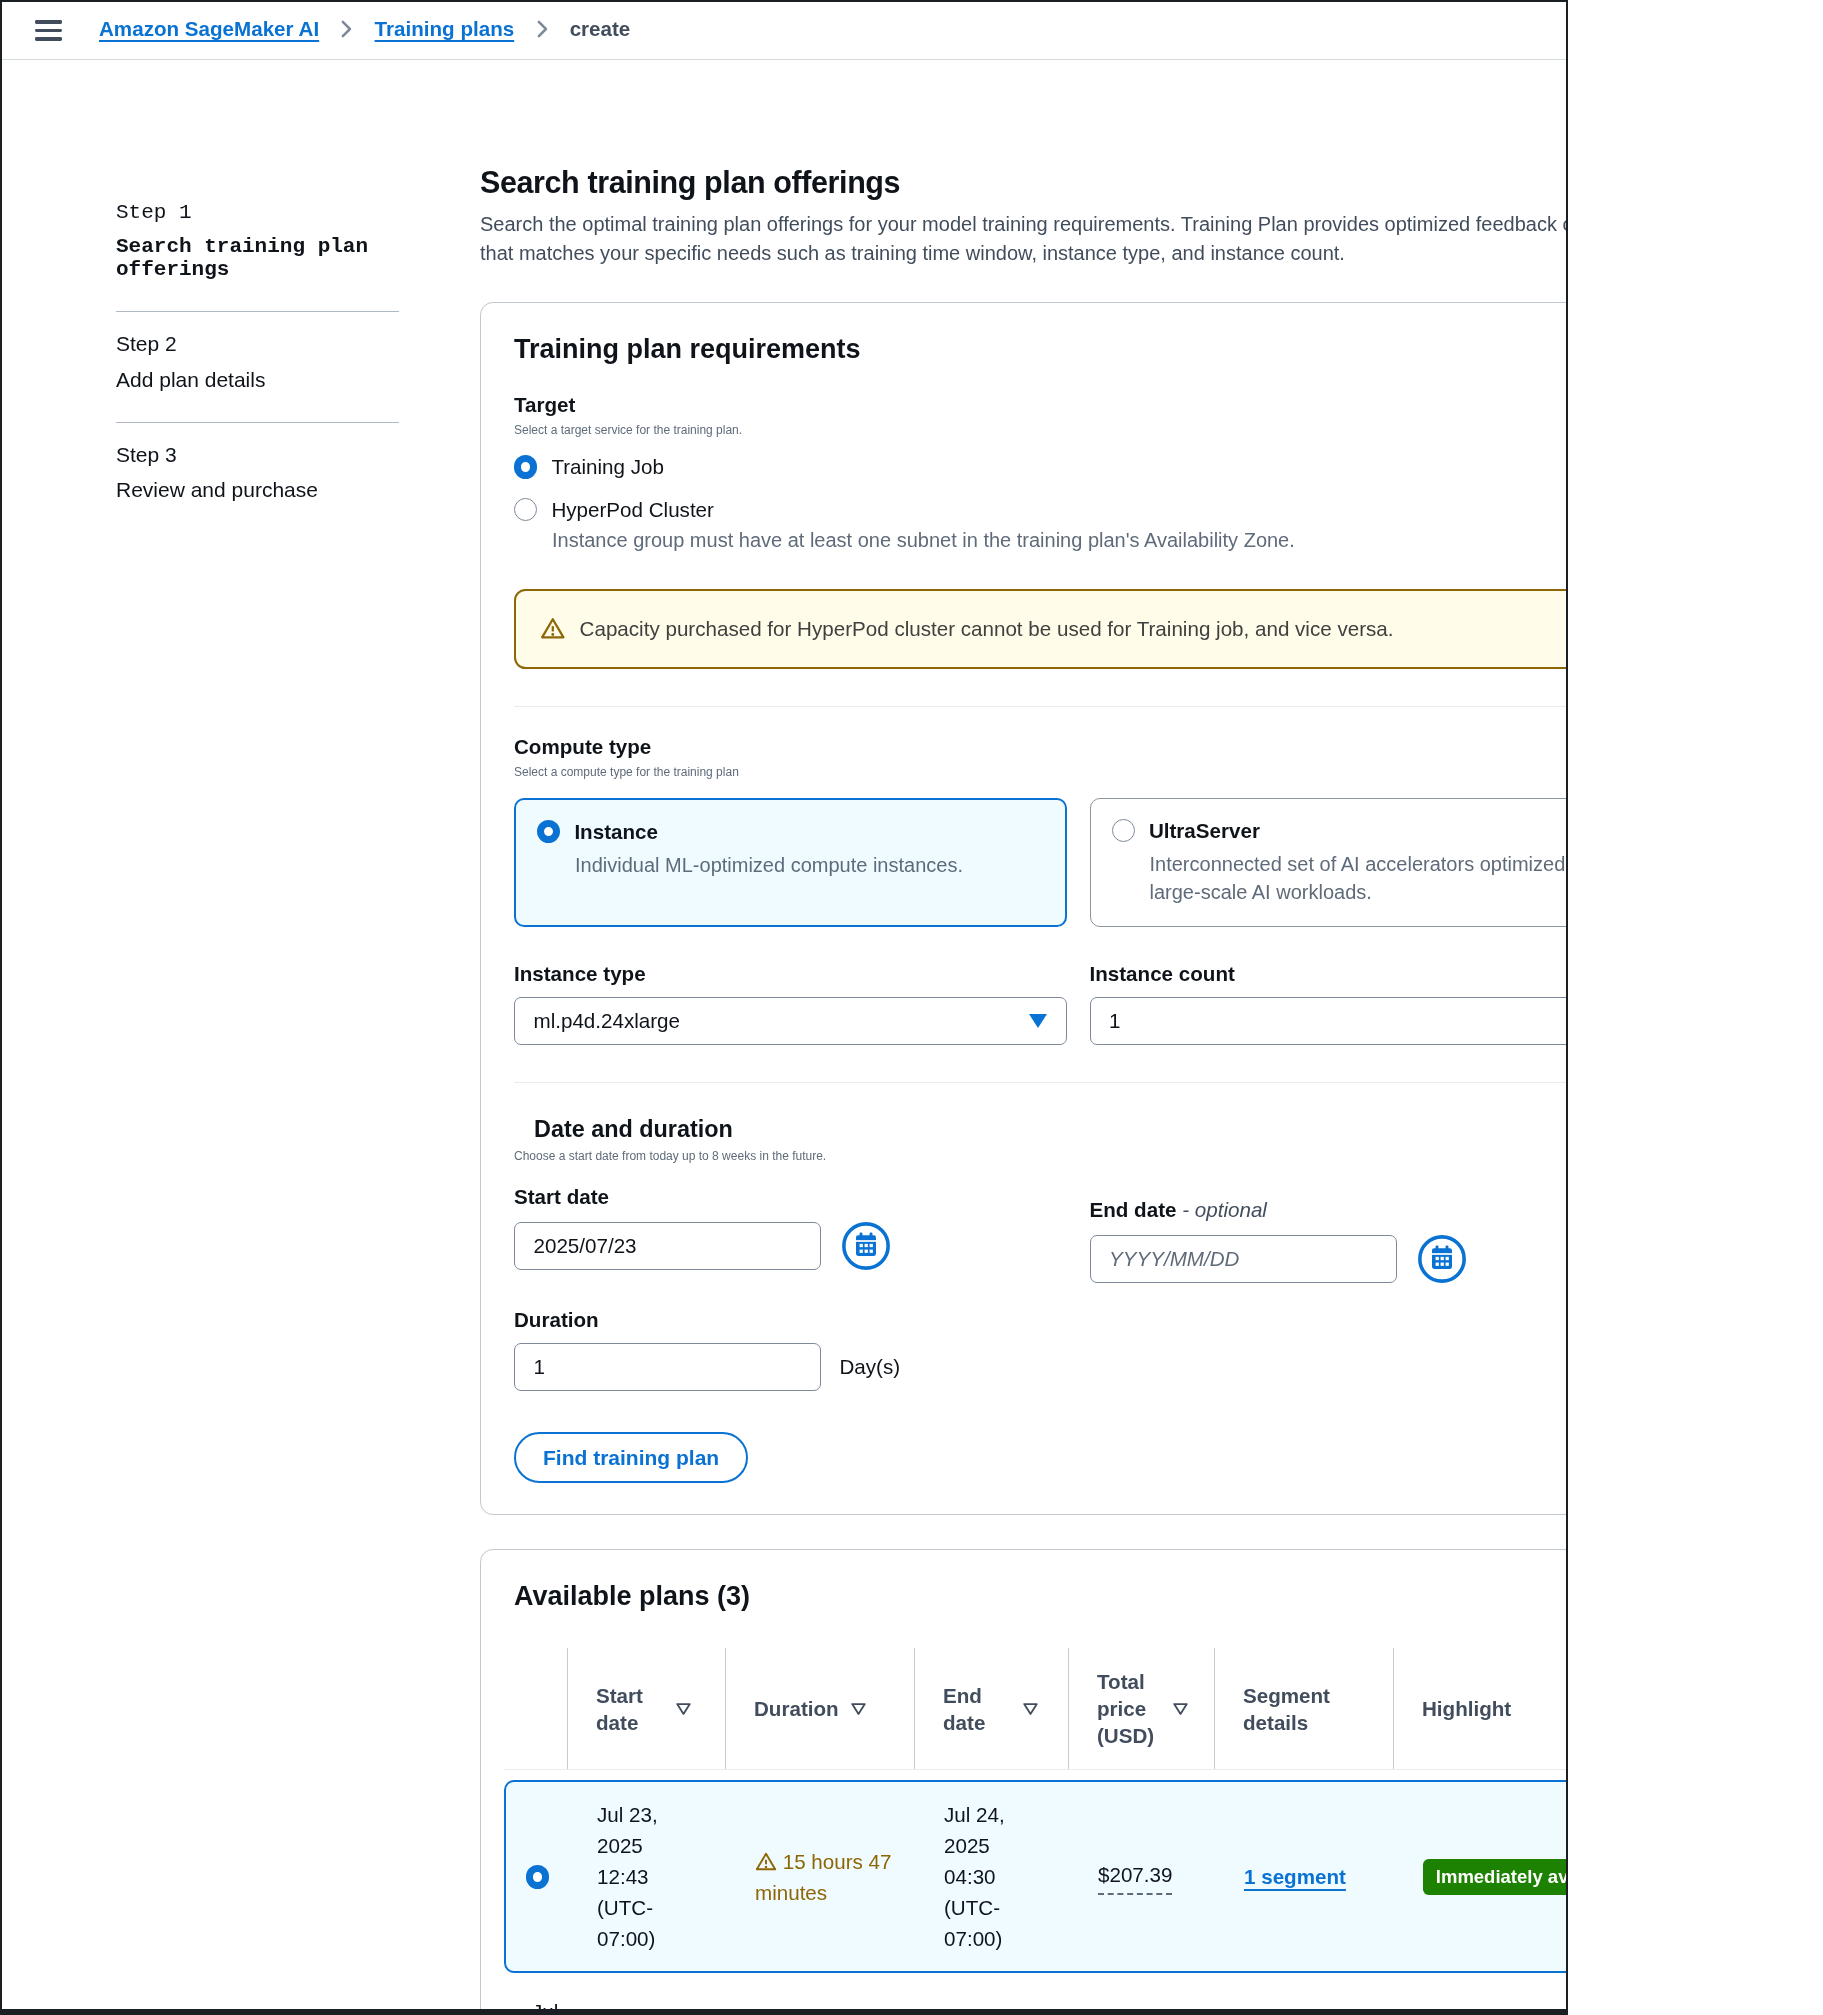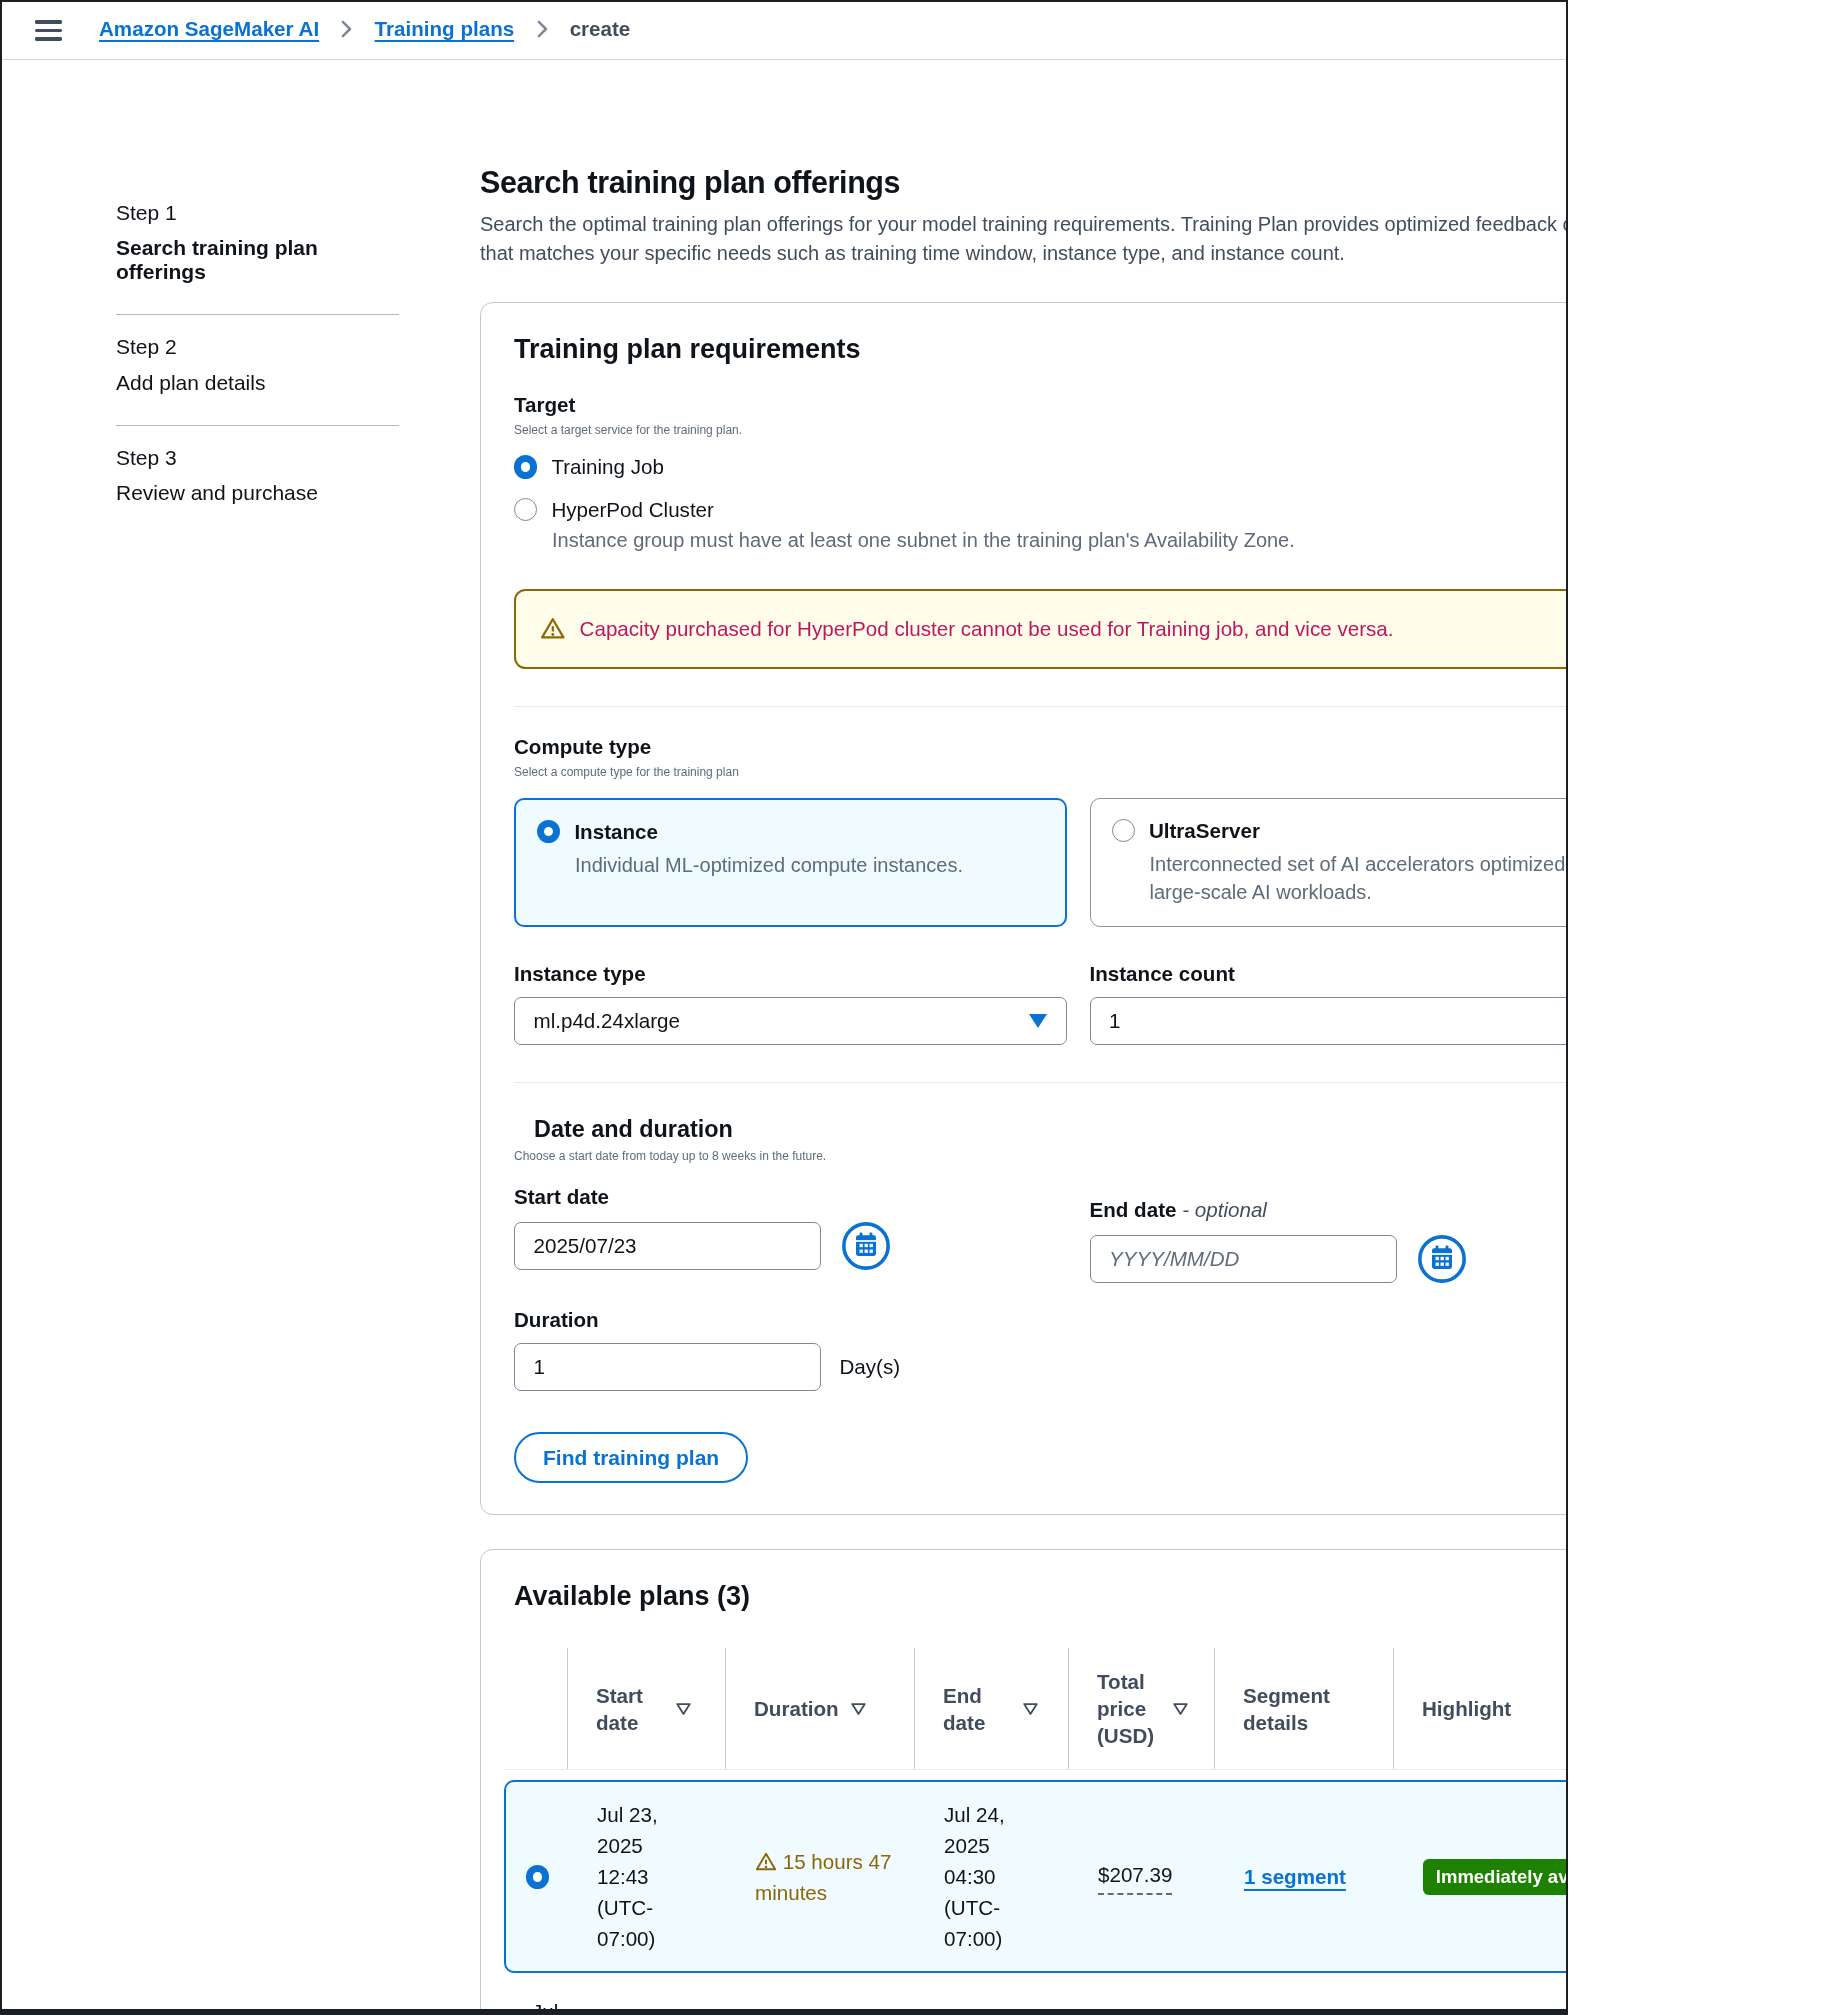--- a/index.html
+++ b/index.html
@@ -25,21 +25,21 @@
   .hamburger { width:27px; height:21px; display:flex; flex-direction:column; justify-content:space-between; cursor:pointer; margin-right:37px; }
   .hamburger span { display:block; height:3.6px; background:#414d5c; border-radius:1.4px; }
   .crumb { font-size:20.6px; }
   .crumb-link { color:#0972d3; font-weight:600; text-decoration:underline; text-decoration-thickness:1.8px; text-underline-offset:4.3px; cursor:pointer; }
   .crumb-sep { margin:0 15.6px; display:inline-block; vertical-align:middle; }
   .crumb-current { color:#414d5c; font-weight:700; }
   
   .content { display:flex; padding:105px 0 0 114px; }
   .sidebar { width:283px; flex:none; padding-top:36px; }
   .step { padding:20px 0 30px 0; border-bottom:1.4px solid #b0b8c2; }
-  .step:first-child { padding-top:0; }
+  .step:first-child { padding-top:0;font-family:Liberation Mono, monospace; }
   .step:last-child { border-bottom:none; }
   .step-num { font-size:21px; color:#0f141a; margin-bottom:11.4px; }
   .step-label { font-size:21px; color:#0f141a; }
   .step-label.active { font-weight:700; }
   .main { margin-left:81px; width:1196px; flex:none; }
   h1.page-title { font-size:30.5px; font-weight:800; color:#0f141a; letter-spacing:-0.4px; }
   .page-desc { font-size:20px; line-height:29px; color:#414d5c; margin-top:10px; }
   
   .card {
     background:#ffffff; border:1.4px solid #c1c7cf; border-radius:12.8px;
@@ -54,21 +54,21 @@
   .radio { width:23.4px; height:23.4px; border-radius:50%; flex:none; cursor:pointer; background:#fff; border:1.8px solid #7d8998; }
   .radio.on { border:7px solid #0972d3; }
   .radio-label { font-size:20.6px; margin-left:14px; }
   .radio-desc { font-size:20px; color:#5f6b7a; margin:7px 0 0 38px; }
   
   .alert {
     margin-top:37px; border:2.1px solid #8d6605; border-radius:11.4px;
     background:#fffce9; padding:25.6px 24px; display:flex; align-items:center;
   }
   .alert svg { width:25.6px; height:25.6px; flex:none; color:#8d6605; }
-  .alert-text { font-size:20.6px; color:#be185d; margin-left:14px; }
+  .alert-text { font-size:20.6px; color:#404040; margin-left:14px; }
   .divider { border-top:1.4px solid #e9ebed; margin:37px 0 0 0; }
   
   .tiles { display:grid; grid-template-columns:1fr 1fr; gap:23px; margin-top:18.5px; }
   .tile { border-radius:10px; padding:20px 21px; min-height:108px; cursor:pointer; }
   .tile.sel { border:2.1px solid #0972d3; background:#f0fbff; }
   .tile.unsel { border:1.4px solid #8c949e; background:#ffffff; }
   .tile .radio-label { font-weight:700; }
   .tile-desc { font-size:20px; color:#5f6b7a; margin:7px 0 0 38px; line-height:28px; }
   
   .two-col { display:grid; grid-template-columns:1fr 1fr; gap:23px; }

